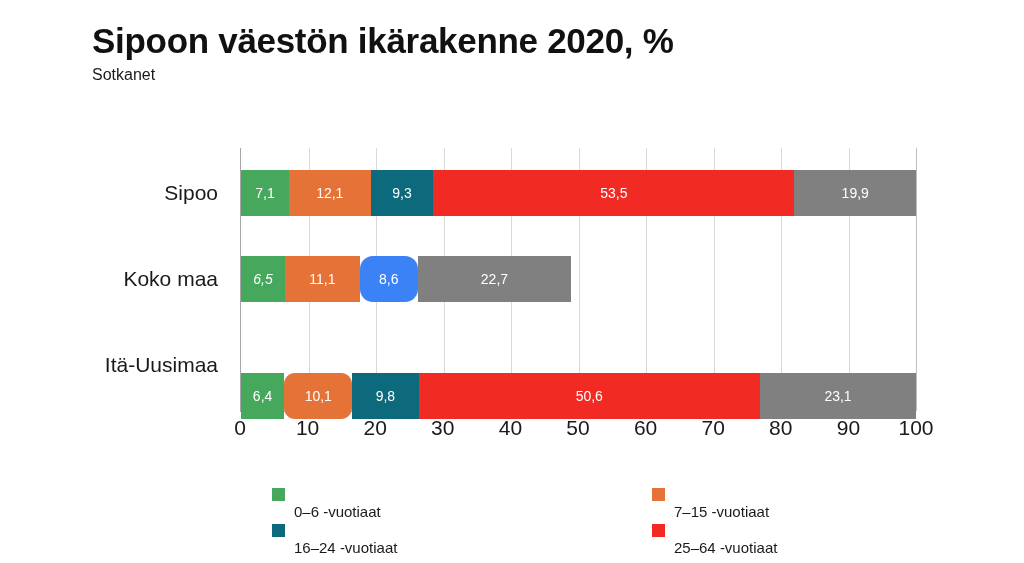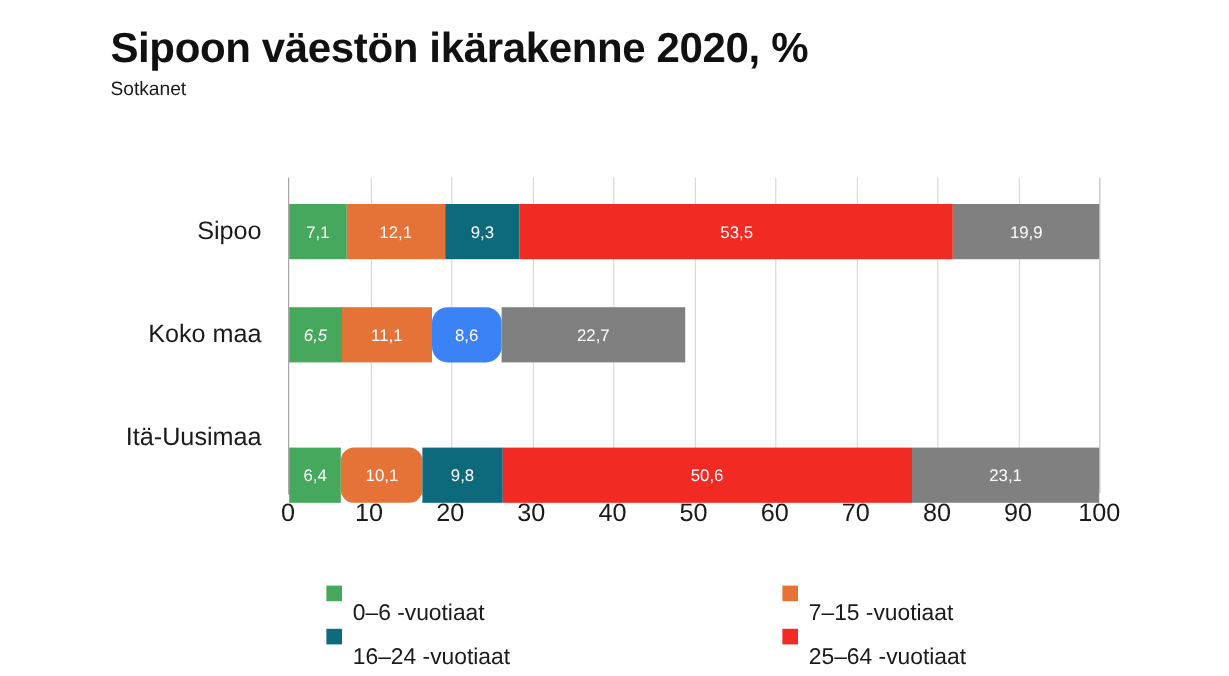--- a/index.html
+++ b/index.html
@@ -165,21 +165,21 @@
   }
   .legend-item.col1 { width: 380px; }
   .legend-swatch {
     width: 13px;
     height: 13px;
     flex: 0 0 13px;
     margin-right: 9px;
     display: inline-block;
   }
   .legend-label {
-    font-size: 19px;
+    font-size: 15px;
     color: #1a1a1a;
     line-height: 1;
     margin-top: 35px;
   }
 </style>
 </head>
 <body>
 
 <div class="header">
   <div class="chart-title">Sipoon väestön ikärakenne 2020, %</div>

